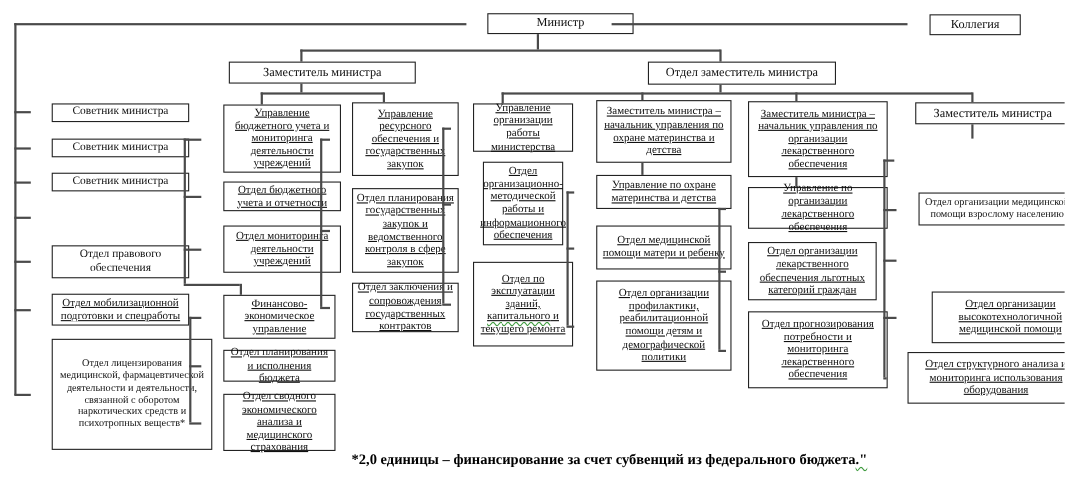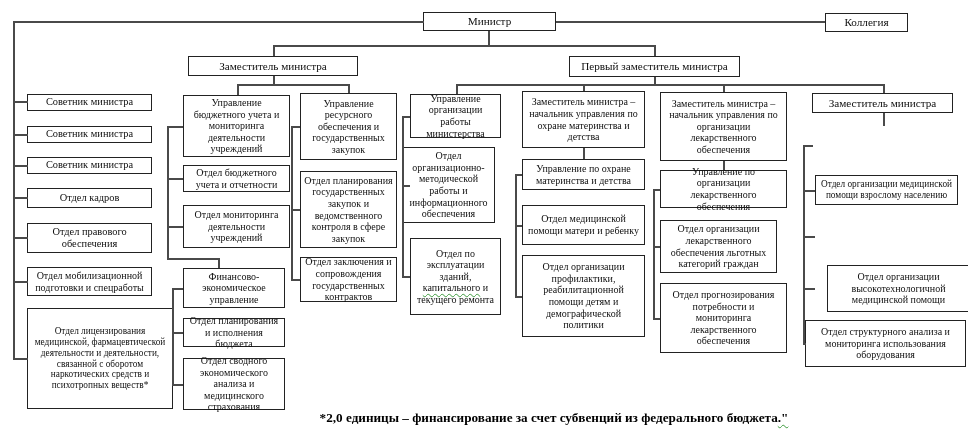--- a/index.html
+++ b/index.html
@@ -5,24 +5,24 @@
   html,body{margin:0;padding:0;background:#fff;}
   #stage{
     position:relative;width:968px;height:439px;background:#ffffff;overflow:hidden;
     font-family:"Liberation Serif","DejaVu Serif",serif;color:#101010;
   }
   .node{
     position:absolute;box-sizing:border-box;background:#fff;
     border:1.5px solid #222;
     display:flex;align-items:center;justify-content:center;
     text-align:center;padding:1px 3px;
-    font-size:10.4px;line-height:1.16;
+    font-size:10.4px;line-height:1.16;margin-left:20px;
   }
   .fs11{font-size:11.2px;}
-  .fs10{font-size:10px;}
+  .fs10{font-size:10px;text-decoration:underline;}
   .fs9{font-size:9.3px;}
   .t{display:inline;}
   .seg{position:absolute;background:#4a4a4a;}
   .sq{
     text-decoration:underline;
     text-decoration-style:wavy;
     text-decoration-color:#3f9b3f;
     text-decoration-thickness:1px;
     text-underline-offset:2px;
   }
@@ -32,43 +32,42 @@
   }
 </style>
 </head>
 <body>
 
 <div id="stage">
 
   <div class="node fs11" style="left:423px;top:12px;width:133px;height:19px">Министр</div>
   <div class="node fs11" style="left:825px;top:13px;width:83px;height:19px">Коллегия</div>
   <div class="node fs11" style="left:188px;top:56px;width:170px;height:20px">Заместитель министра</div>
-  <div class="node fs11" style="left:569px;top:56px;width:171px;height:21px">Первый заместитель министра</div>
+  <div class="node fs11" style="left:569px;top:56px;width:171px;height:21px">Отдел заместитель министра</div>
 
   <div class="node" style="left:27px;top:94px;width:125px;height:17px">Советник министра</div>
   <div class="node" style="left:27px;top:126px;width:125px;height:17px">Советник министра</div>
   <div class="node" style="left:27px;top:157px;width:125px;height:17px">Советник министра</div>
-  <div class="node" style="left:27px;top:188px;width:125px;height:20px">Отдел кадров</div>
   <div class="node" style="left:27px;top:223px;width:125px;height:30px">Отдел правового обеспечения</div>
   <div class="node fs10" style="left:27px;top:267px;width:125px;height:29px">Отдел мобилизационной подготовки и спецработы</div>
   <div class="node fs9" style="left:27px;top:308px;width:146px;height:101px">Отдел лицензирования медицинской, фармацевтической деятельности и деятельности, связанной с оборотом наркотических средств и психотропных веществ*</div>
 
   <div class="node fs10" style="left:183px;top:95px;width:107px;height:62px">Управление бюджетного учета и мониторинга деятельности учреждений</div>
   <div class="node fs10" style="left:183px;top:165px;width:107px;height:27px">Отдел бюджетного учета и отчетности</div>
   <div class="node fs10" style="left:183px;top:205px;width:107px;height:43px">Отдел мониторинга деятельности учреждений</div>
   <div class="node fs10" style="left:183px;top:268px;width:102px;height:40px">Финансово-экономическое управление</div>
   <div class="node fs10" style="left:183px;top:318px;width:102px;height:29px">Отдел планирования и исполнения бюджета</div>
   <div class="node fs10" style="left:183px;top:358px;width:102px;height:52px">Отдел сводного экономического анализа и медицинского страхования</div>
 
   <div class="node fs10" style="left:300px;top:93px;width:97px;height:67px">Управление ресурсного обеспечения и государственных закупок</div>
   <div class="node fs10" style="left:300px;top:171px;width:97px;height:77px">Отдел планирования государственных закупок и ведомственного контроля в сфере закупок</div>
   <div class="node fs10" style="left:300px;top:257px;width:97px;height:45px">Отдел заключения и сопровождения государственных контрактов</div>
 
   <div class="node fs10" style="left:410px;top:94px;width:91px;height:44px">Управление организации работы министерства</div>
-  <div class="node fs10" style="left:402px;top:147px;width:93px;height:76px">Отдел организационно-методической работы и информационного обеспечения</div>
+  <div class="node fs10" style="left:419px;top:147px;width:73px;height:76px">Отдел организационно-методической работы и информационного обеспечения</div>
   <div class="node fs10" style="left:410px;top:238px;width:91px;height:77px">
       <span class="t"><span>Отдел по эксплуатации зданий, </span><span class="sq">капитального</span><span> и текущего ремонта</span></span>
     </div>
 
   <div class="node fs10" style="left:522px;top:91px;width:123px;height:57px">Заместитель министра – начальник управления по охране материнства и детства</div>
   <div class="node fs10" style="left:522px;top:159px;width:123px;height:31px">Управление по охране материнства и детства</div>
   <div class="node fs10" style="left:522px;top:205px;width:123px;height:40px">Отдел медицинской помощи матери и ребенку</div>
   <div class="node fs10" style="left:522px;top:255px;width:123px;height:82px">Отдел организации профилактики, реабилитационной помощи детям и демографической политики</div>
 
   <div class="node fs10" style="left:660px;top:92px;width:127px;height:69px">Заместитель министра – начальник управления по организации лекарственного обеспечения</div>

